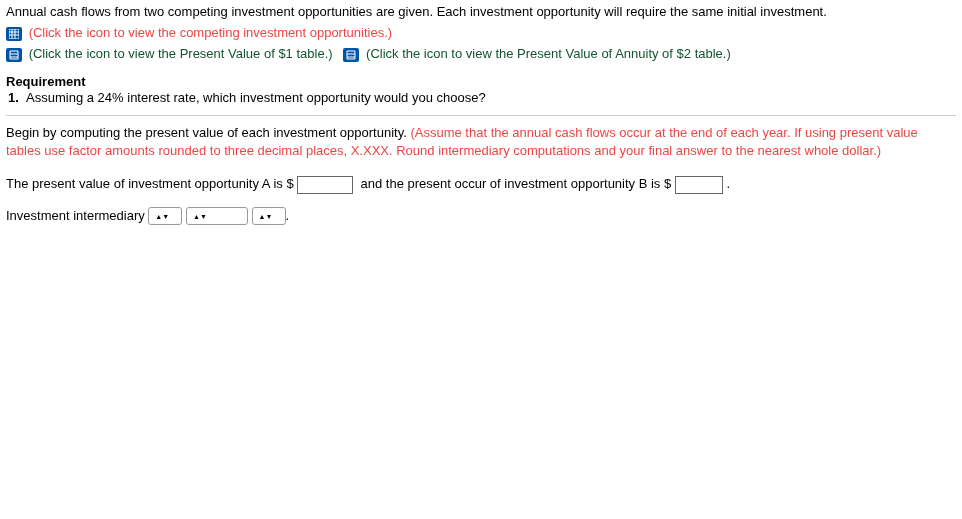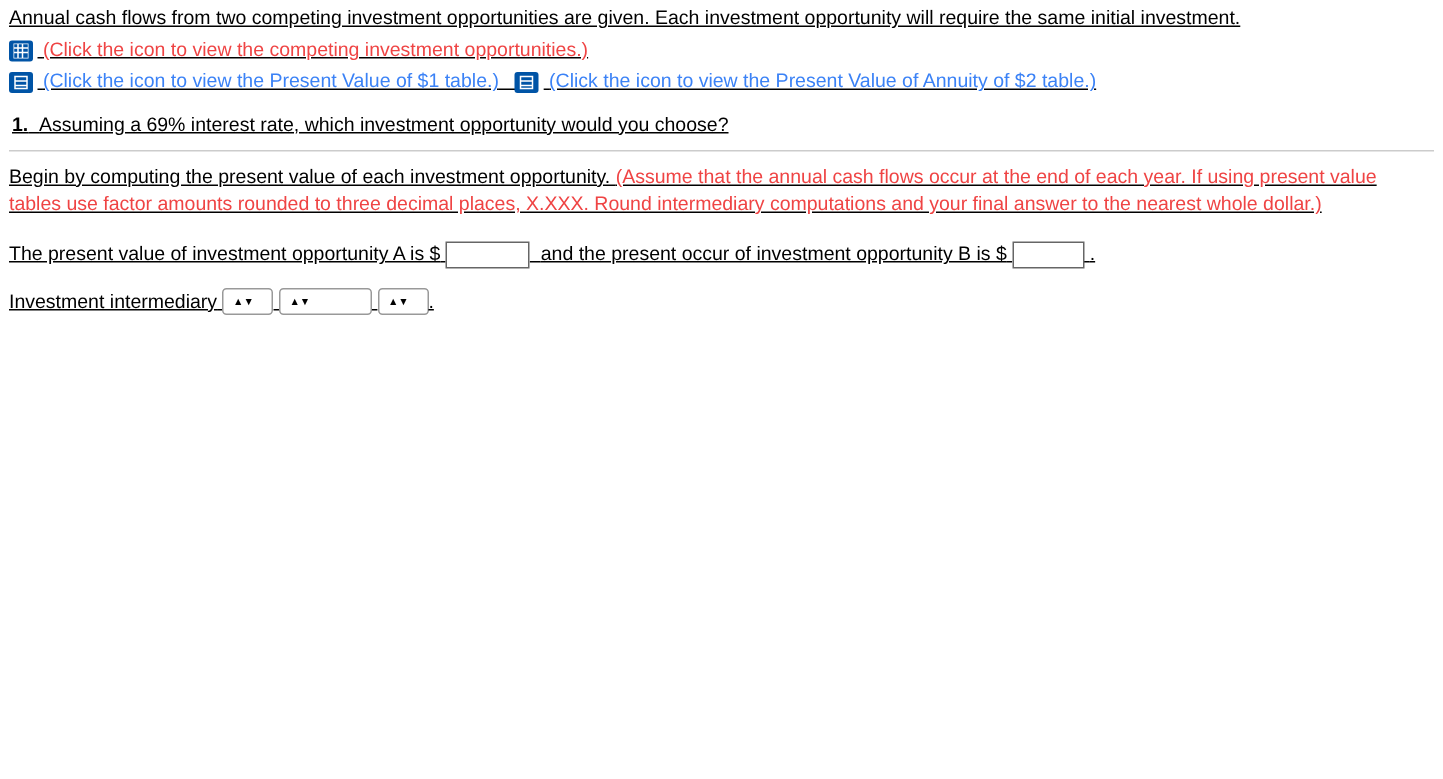--- a/index.html
+++ b/index.html
@@ -5,23 +5,23 @@
     * { box-sizing: border-box; margin: 0; padding: 0; }
     body {
       font-family: Arial, Helvetica, sans-serif;
       font-size: 13px;
       color: #000;
       background: #fff;
       width: 962px;
       padding: 3px 6px;
       position: relative;
     }
-    .line { margin-bottom: 3px; line-height: 1.4; text-decoration: underline; }
+    .line { margin-bottom: 3px; line-height: 1.4; }
     .green { color: #ef4444; }
-    .blue { color: #3b82f6; text-align: right; }
+    .blue { color: #14532d; text-align: right; }
     .icon-cell {
       display: inline-flex;
       align-items: center;
       justify-content: center;
       width: 16px;
       height: 14px;
       background: #0054a6;
       color: #fff;
       border-radius: 2px;
       font-size: 9px;
@@ -148,23 +148,24 @@
   &nbsp;
   <span class="icon-cell">
     <svg width="10" height="10" viewBox="0 0 10 10">
         <path d="M1 1h8v8H1z M1 4h8 M1 7h8" stroke="#fff" stroke-width="1" fill="none"></path>
       </svg>
   </span>
   <span class="blue">(Click the icon to view the Present Value of Annuity of $2 table.)</span>
 </div>
 
 <div class="section-gap">
+  <div class="bold">Requirement</div>
   <div class="req-list line">
     <span class="bold">1.</span>
-    &nbsp;<span>Assuming a 69% interest rate, which investment opportunity would you choose?</span>
+    &nbsp;<span>Assuming a 24% interest rate, which investment opportunity would you choose?</span>
   </div>
 </div>
 
 <hr style="margin:8px 0;border:none;border-top:1px solid #ccc;">
 
 <div class="line">
   <span>Begin by computing the present value of each investment opportunity. </span><span class="green">(Assume that the annual cash flows occur at the end of each year. If using present value tables use factor amounts rounded to three decimal places, X.XXX. Round intermediary computations and your final answer to the nearest whole dollar.)</span>
 </div>
 
 <div class="line fill-sentence" style="margin-top:10px;">

